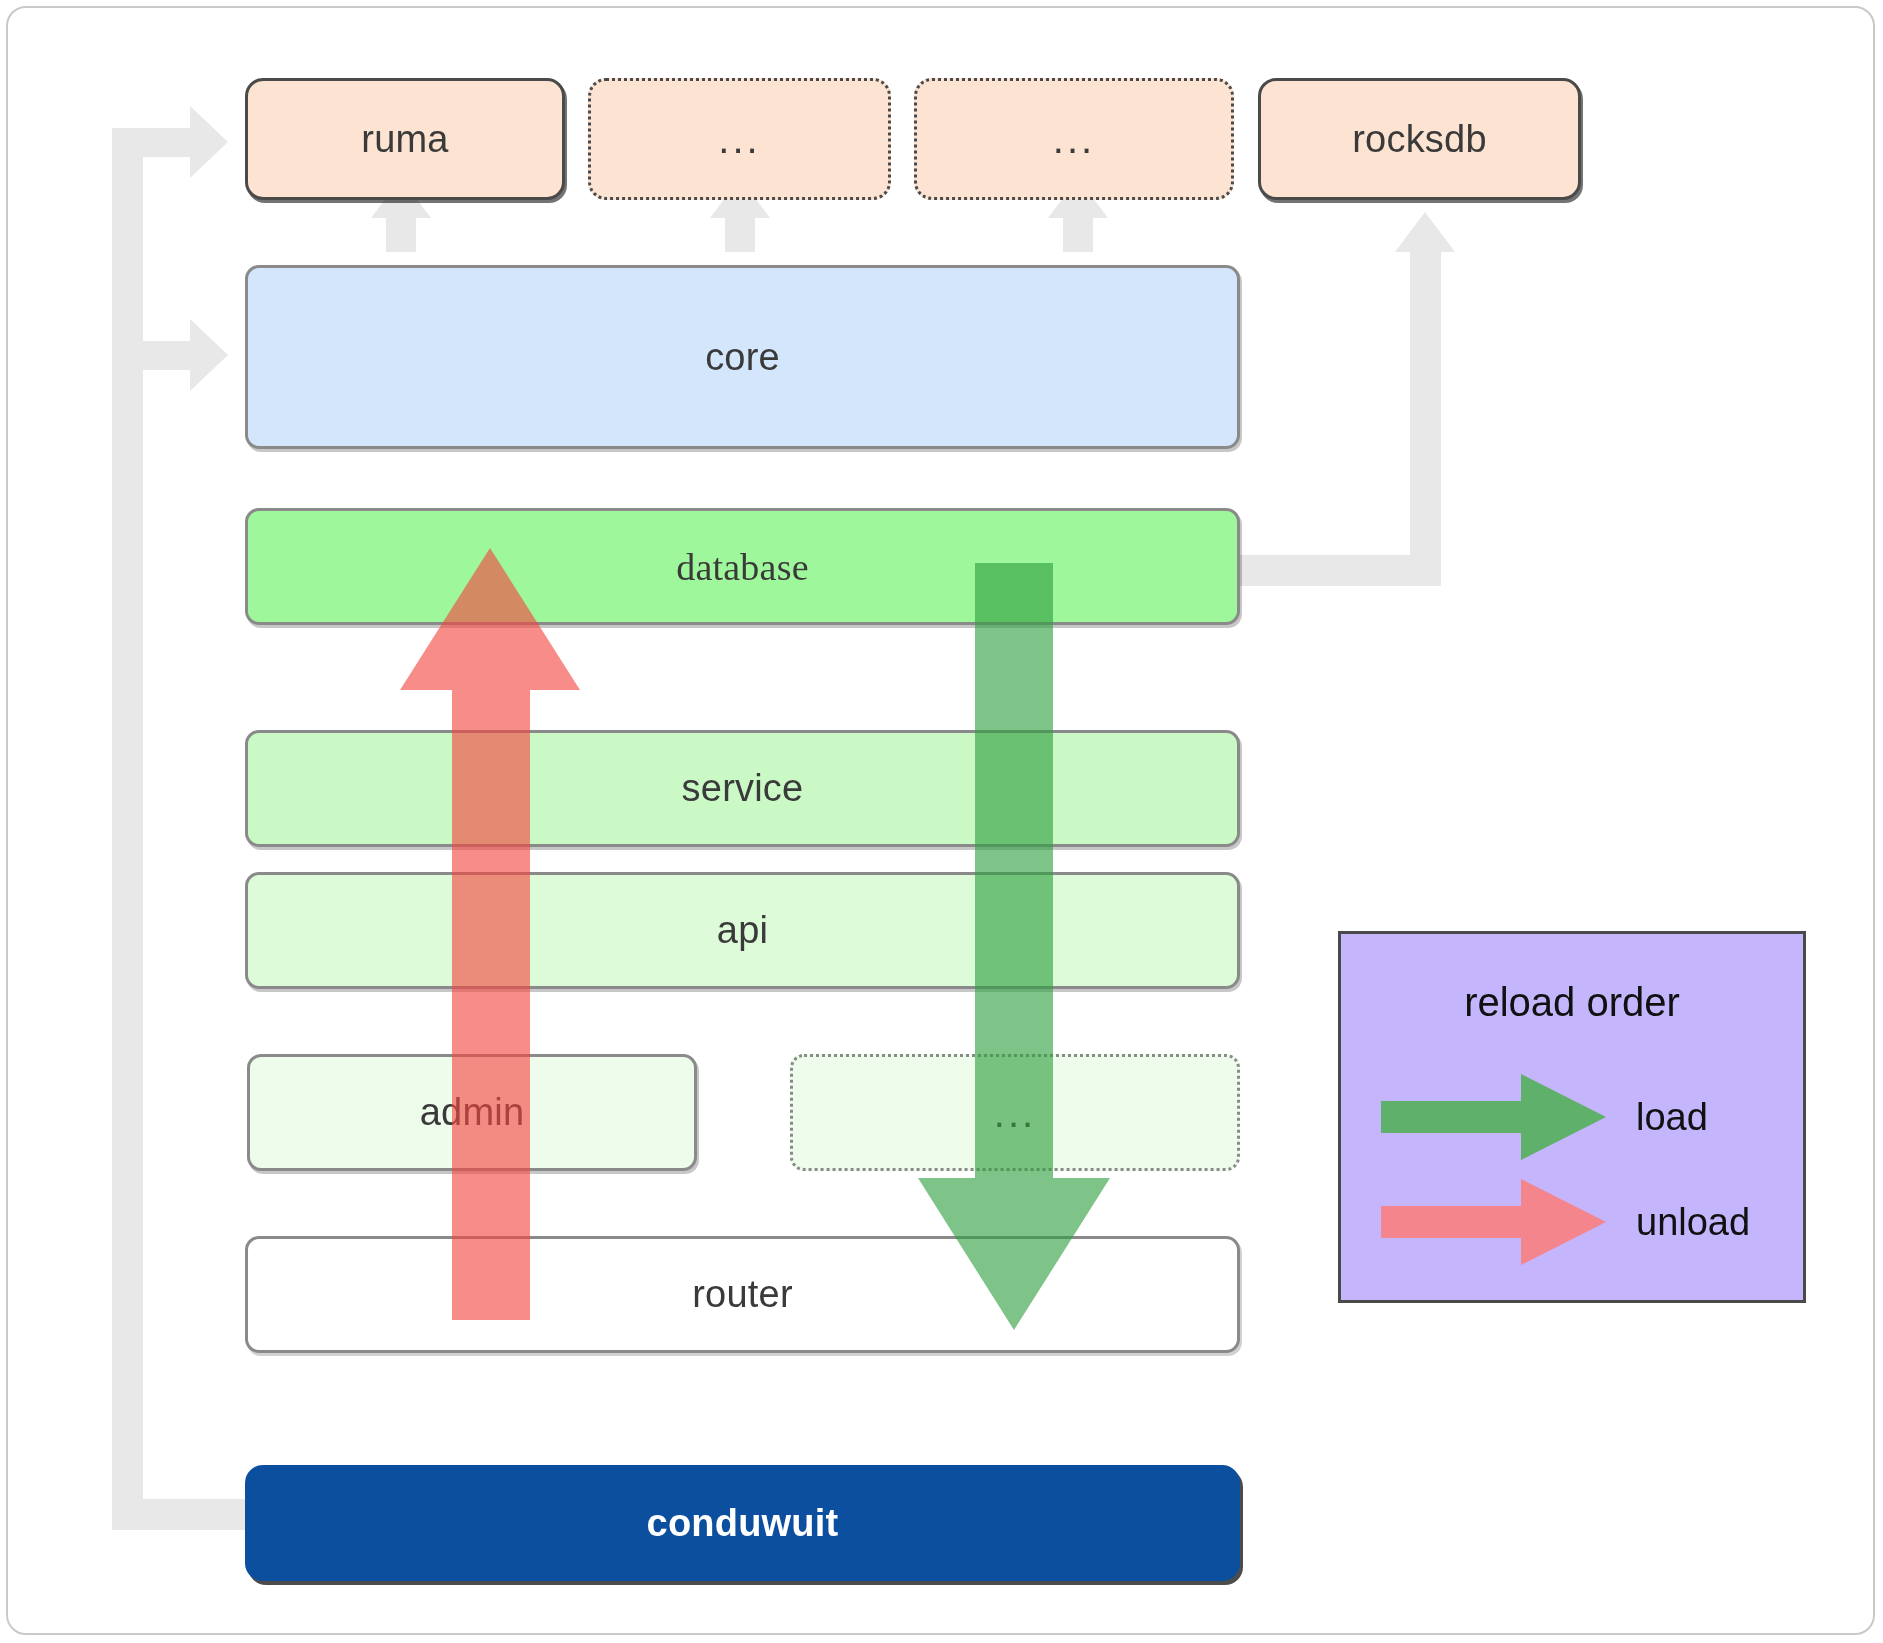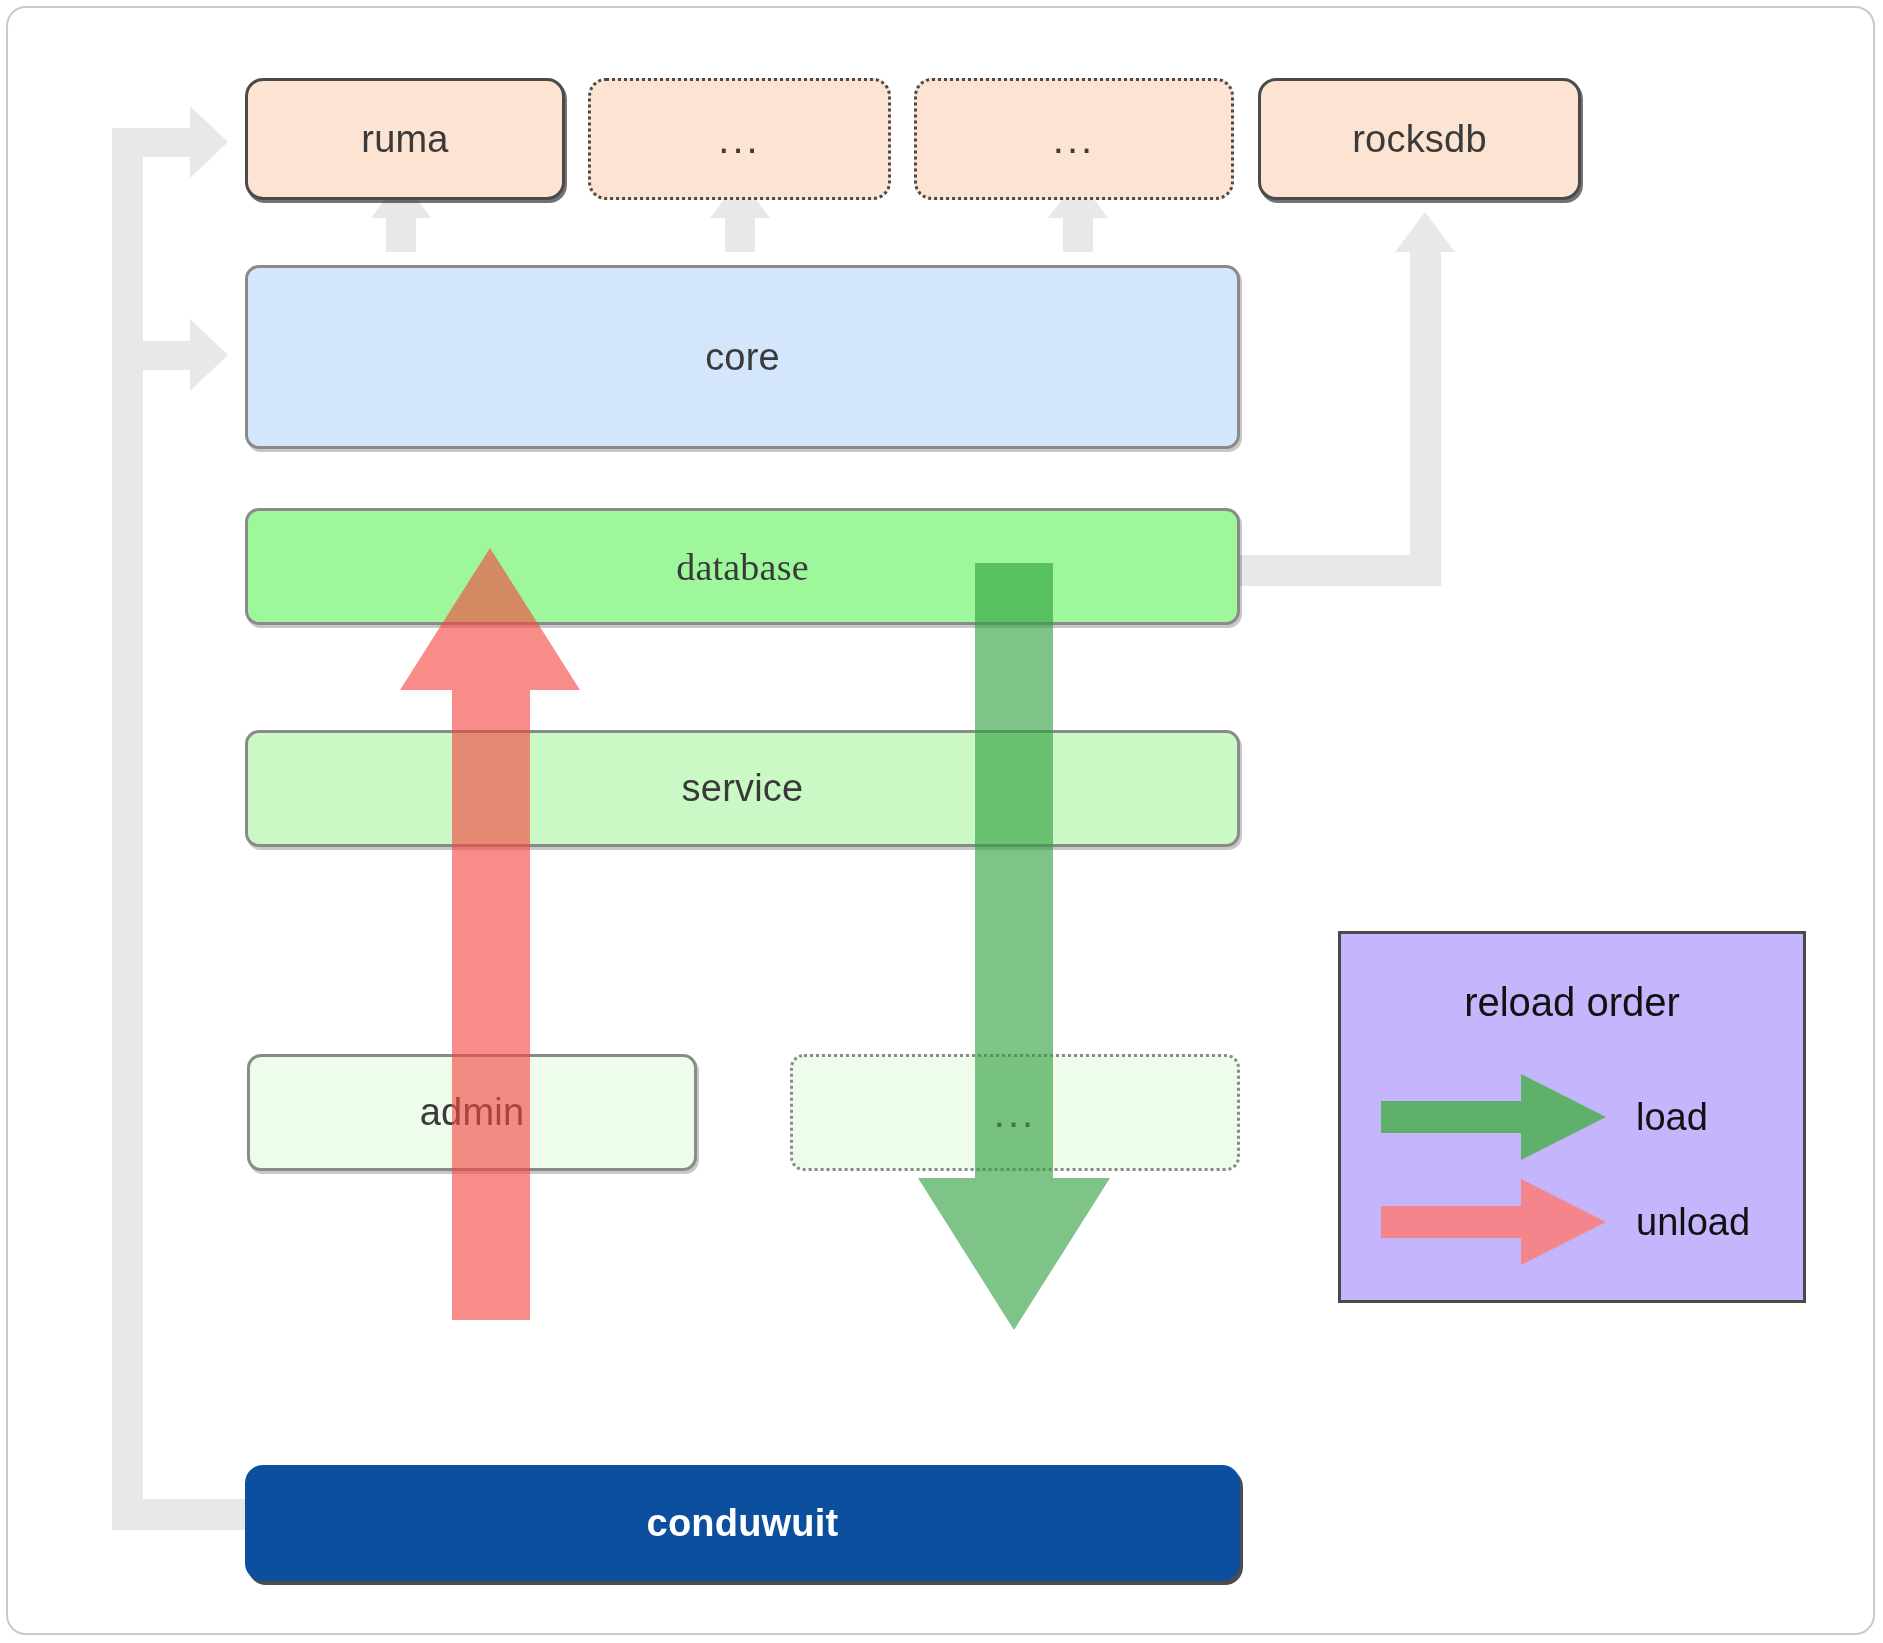--- a/index.html
+++ b/index.html
@@ -197,29 +197,35 @@
   </div>
 
   <div class="node database" style="left:245px; top:508px; width:995px; height:117px;font-family:Liberation Serif, serif;">
     <span>database</span>
   </div>
 
   <div class="node service" style="left:245px; top:690px; width:995px; height:117px;margin-top:40px;">
     <span>service</span>
   </div>
 
+  <div class="node api" style="left:245px; top:872px; width:995px; height:117px;">
+    <span>api</span>
+  </div>
 
   <div class="node admin" style="left:247px; top:1054px; width:450px; height:117px;">
     <span>admin</span>
   </div>
 
   <div class="node admin-dotted" style="left:790px; top:1054px; width:450px; height:117px;">
     <span class="ellipsis">...</span>
   </div>
 
+  <div class="node router" style="left:245px; top:1236px; width:995px; height:117px;">
+    <span>router</span>
+  </div>
 
   <div class="node app" style="left:245px; top:1465px; width:995px; height:116px;">
     <span>conduwuit</span>
   </div>
 
   <svg class="svg-layer" viewBox="0 0 1883 1643" xmlns="http://www.w3.org/2000/svg">
 
     <g opacity="0.62">
       <path d="M452,1320 L530,1320 L530,690 L580,690 L490,548 L400,690 L452,690 Z" fill="#f4453f"></path>
     </g>

